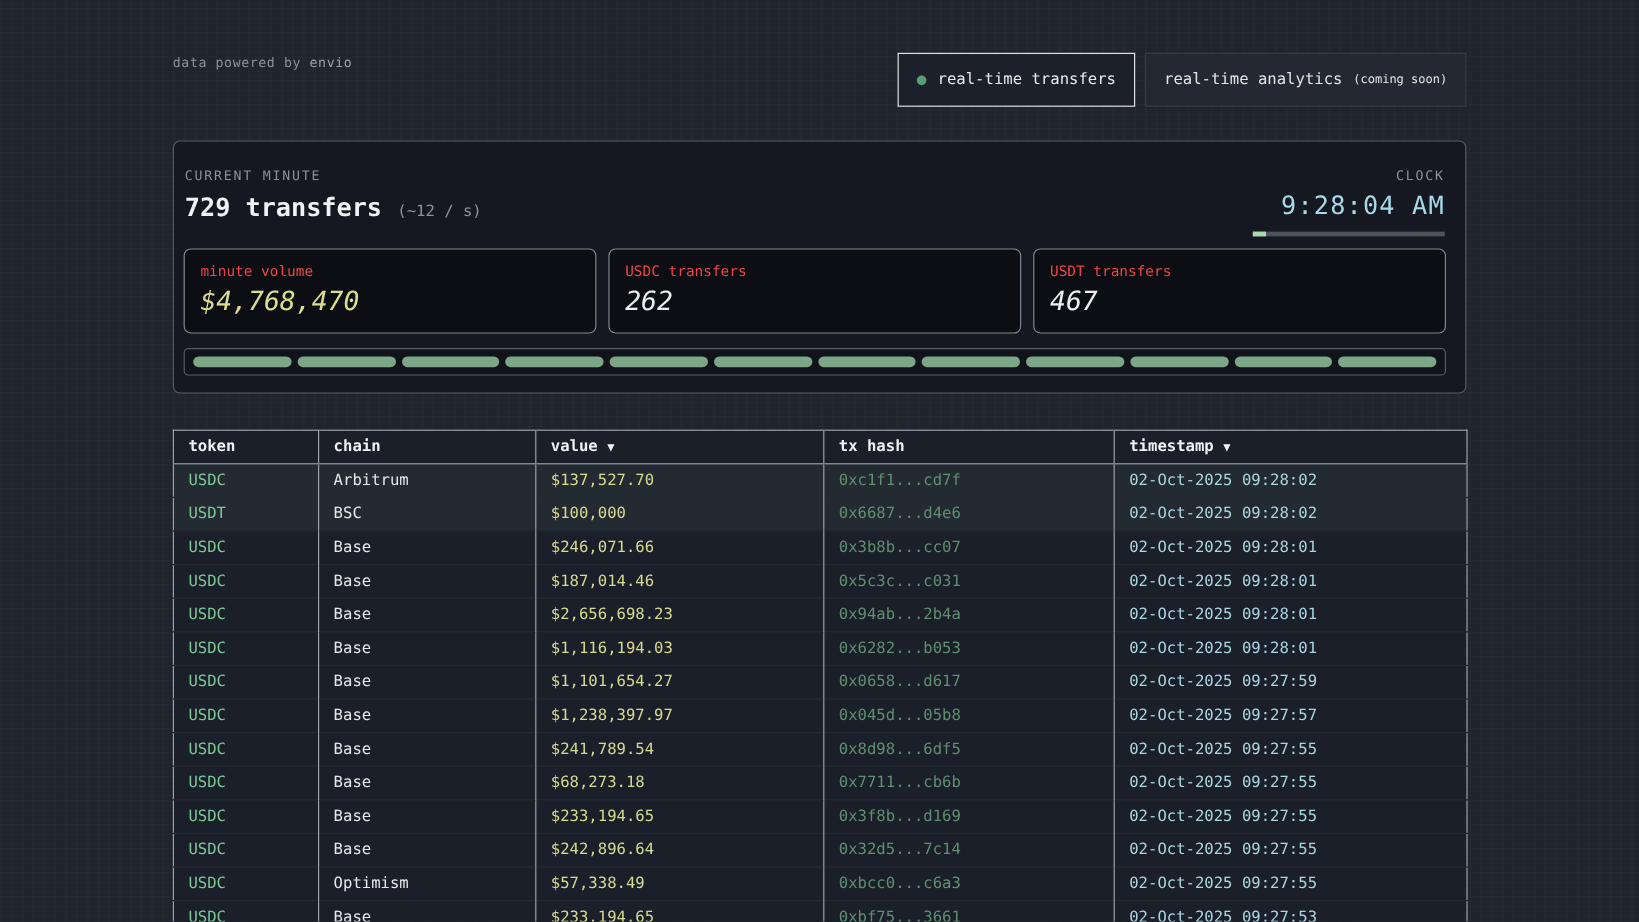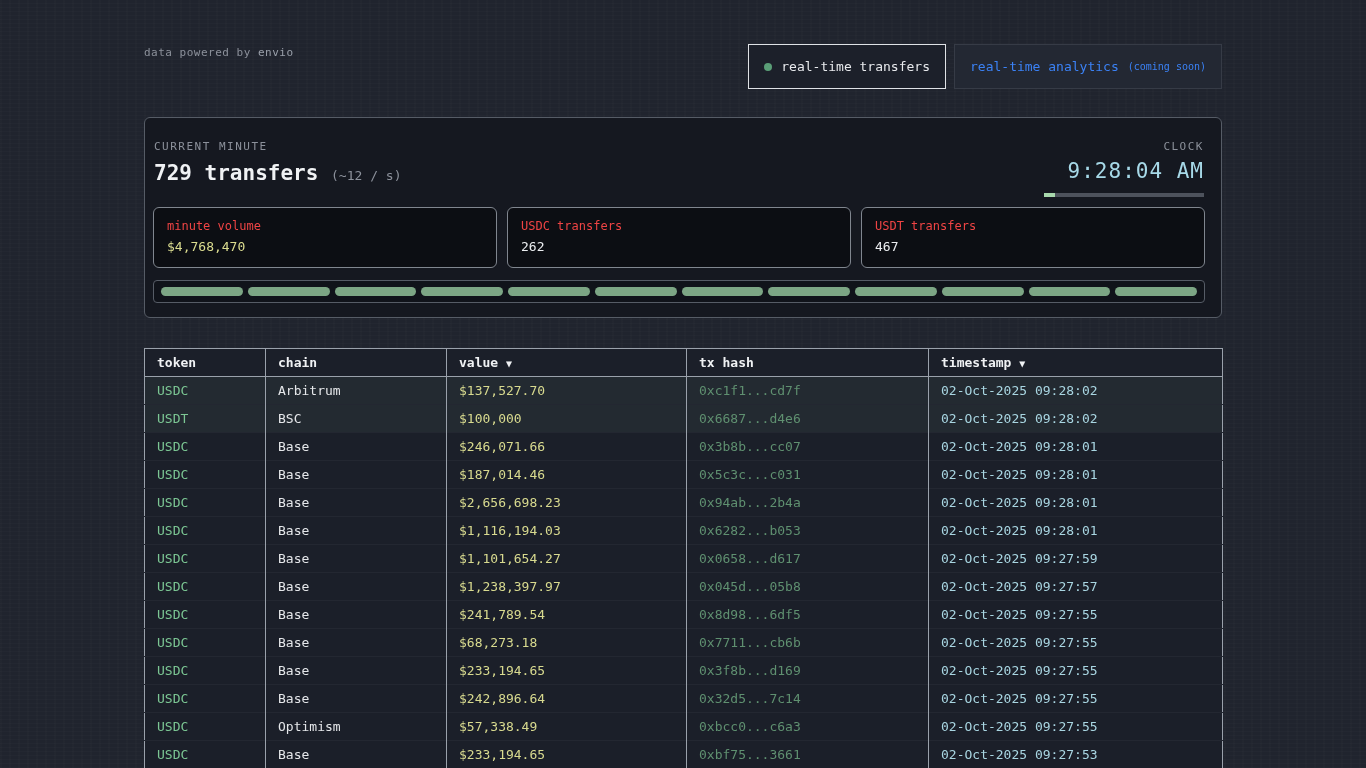--- a/index.html
+++ b/index.html
@@ -15,21 +15,21 @@
   .container { width:1078px; margin:0 auto; }
 
   
   .topbar { display:flex; justify-content:space-between; align-items:flex-start; padding-top:36px; }
   .title { font-size:23px; font-weight:bold; letter-spacing:1px; color:#eceef1; }
   .subtitle { margin-top:10px; font-size:11px; color:#8c919b; letter-spacing:0.5px; }
   .subtitle a { color:#9aa0aa; cursor:pointer; }
   .tabs { display:flex; gap:8px; margin-top:8px; }
   .tab { display:flex; align-items:center; gap:9px; padding:14px 15px; font-size:13px; border:1px solid; cursor:pointer; }
   .tab.active { border-color:#dfe2e6; background:#1c202a; color:#e8eaed; }
-  .tab.disabled { border-color:#363b46; background:#232833; color:#3b82f6; }
+  .tab.disabled { border-color:#363b46; background:#232833; color:#e5e5e5; }
   .dot { width:8px; height:8px; border-radius:50%; background:#5a9e77; }
   .tab .soon { font-size:10px;text-align:center; }
 
   
   .hero {
     margin-top:28px; border:1px solid #565c66; border-radius:6px;
     background:#151820; padding:16px 16px 14px 8px;
   }
   .hero-top { display:flex; justify-content:space-between; align-items:flex-start; padding:6px 1px 10px 1px; }
   .hero-label { font-size:11px; letter-spacing:1.5px; color:#8c919b; }
@@ -39,21 +39,21 @@
   .clock-time { margin-top:6px; font-size:21px; color:#a7d9e8; letter-spacing:1px; }
   .clock-bar { margin-top:10px; width:160px; height:4px; background:#4d525c; position:relative; margin-left:auto; }
   .clock-fill { position:absolute; left:0; top:0; height:100%; background:#a8d8ad; }
 
   .stats { display:flex; gap:10px; }
   .stat {
     flex:1; border:1px solid #80868f; border-radius:6px; background:#0c0e13;
     padding:11px 13px 13px 13px;
   }
   .stat-label { font-size:12px; color:#ef4444; }
-  .stat-value { margin-top:6px; font-size:13px; color:#eceef1; }
+  .stat-value { margin-top:6px; font-size:22px; color:#eceef1;font-style:italic; }
   .stat-value.vol { color:#dcdd90; }
 
   .segbar {
     margin-top:12px; border:1px solid #565c66; border-radius:4px;
     background:#10131a; padding:6px 7px; display:flex; gap:5px;
   }
   .seg { flex:1; height:9px; border-radius:5px; background:#7ca685; }
 
   
   .tbl { margin-top:30px; border:1px solid #9aa1ab; border-collapse:collapse; table-layout:fixed; width:1078px; background:#1b1f29; }

